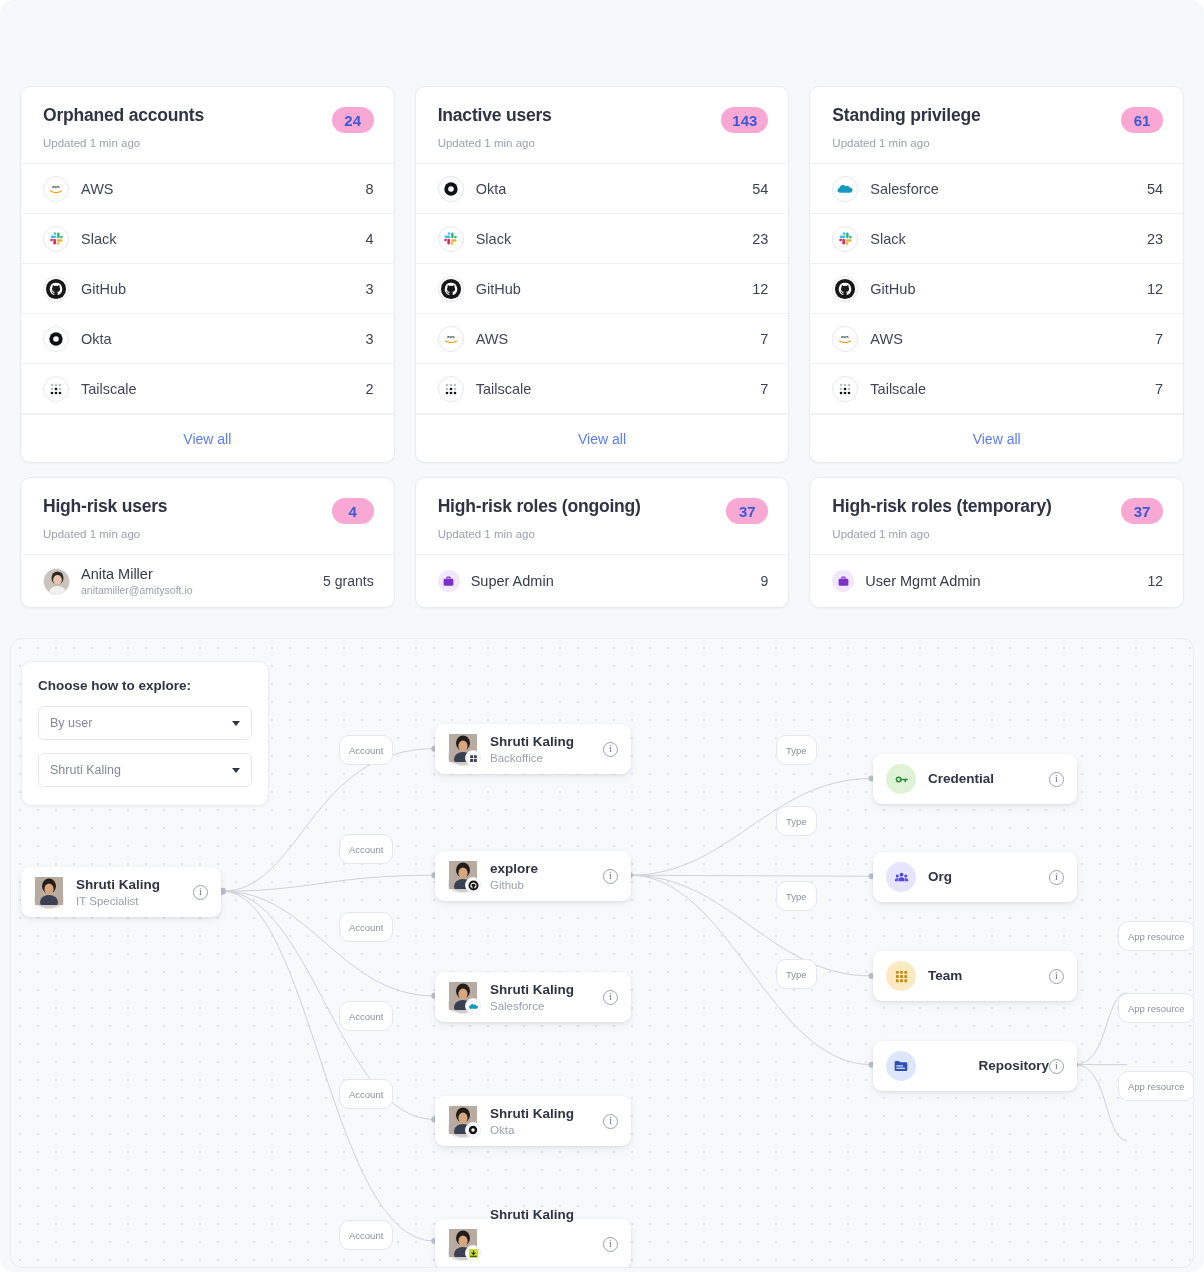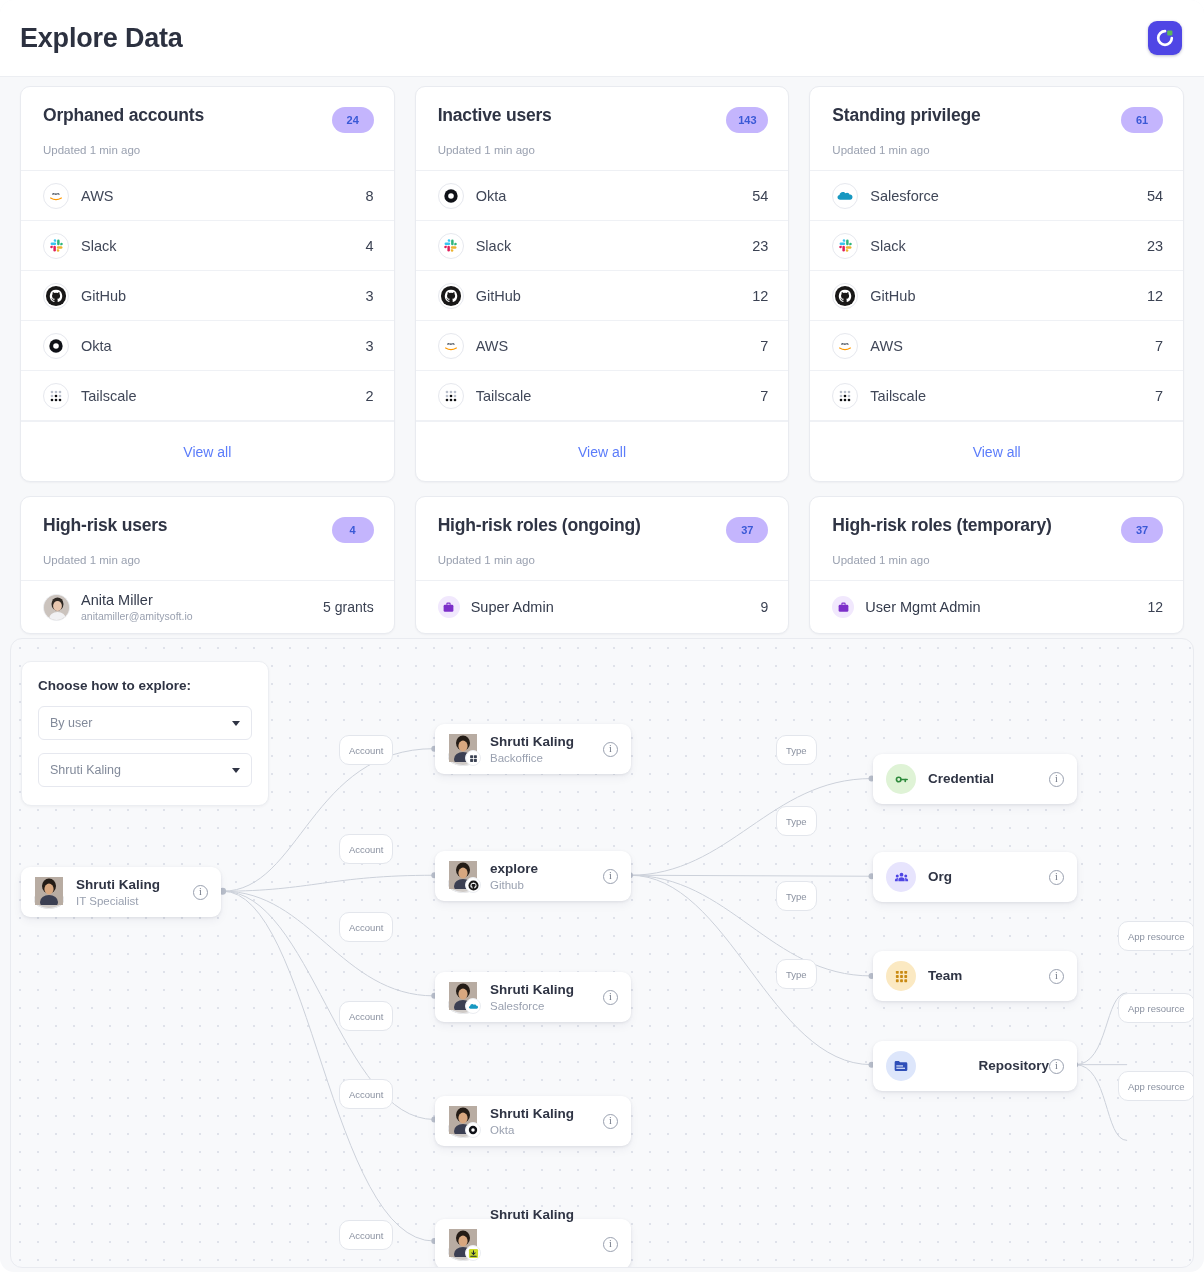--- a/index.html
+++ b/index.html
@@ -48,40 +48,40 @@
     border-radius: 10px;
     box-shadow: 0 1px 2px rgba(30,35,60,0.04);
     overflow: hidden;
   }
   .card-head {
     display: flex; align-items: flex-start; justify-content: space-between;
     padding: 18px 20px 14px 22px;
     border-bottom: 1px solid #eef0f4;
   }
   .card-title { font-size: 17.5px; font-weight: 700; color: #2f3444; letter-spacing: -0.2px; }
-  .card-sub { font-size: 11.5px; color: #9aa1b0; margin-top: 18px; }
+  .card-sub { font-size: 11.5px; color: #9aa1b0; margin-top: 11px; }
   .card-count {
     min-width: 42px; height: 26px; padding: 0 11px;
-    background: #c4b5fd; color: #3a59d6;
+    background: #f9a8d4; color: #3a59d6;
     border-radius: 13px;
-    font-size: 11px; font-weight: 700;
+    font-size: 15px; font-weight: 700;
     display: flex; align-items: center; justify-content: center;
     margin-top: 2px;
     text-align: center;
   }
   .card-row-item {
     display: flex; align-items: center;
     padding: 0 20px 0 22px; height: 50px;
     border-bottom: 1px solid #eff1f5;
   }
   .card-row-item:last-child { border-bottom: none; }
   .row-label { font-size: 14.5px; color: #404758; margin-left: 12px; flex: 1; }
   .row-value { font-size: 14.5px; color: #3b4253; font-weight: 400; }
   .view-all {
-    height: 60px; display: flex; align-items: center; justify-content: center;
+    height: 48px; display: flex; align-items: center; justify-content: center;
     font-size: 14px; color: #5b7cfa; font-weight: 500;
     border-top: 1px solid #eff1f5;
     cursor: pointer;
   }
 
   
   .app-ico {
     width: 26px; height: 26px; border-radius: 50%;
     border: 1px solid #e6e8ee; background: #fff;
     display: flex; align-items: center; justify-content: center;
@@ -191,29 +191,20 @@
     display: flex; align-items: center; justify-content: center;
     font-size: 9.5px; color: #8a91a0;
     white-space: nowrap;
   }
 </style>
 </head>
 <body>
 
 <div id="root">
 
-  <div class="header">
-    <div class="page-title">Explore Data</div>
-    <div class="app-badge">
-      <svg width="22" height="22" viewBox="0 0 22 22" aria-hidden="true">
-        <rect x="13.2" y="3.4" width="5.2" height="5.2" rx="1" fill="#5cb85c"></rect>
-        <path d="M11 4.2 A6.8 6.8 0 1 0 17.8 11" fill="none" stroke="#ffffff" stroke-width="2.7" stroke-linecap="round"></path>
-      </svg>
-    </div>
-  </div>
 
   <div class="cards-area">
 
     <div class="card-row">
 
       <div class="card">
         <div class="card-head">
           <div>
             <div class="card-title">Orphaned accounts</div>
             <div class="card-sub">Updated 1 min ago</div>

